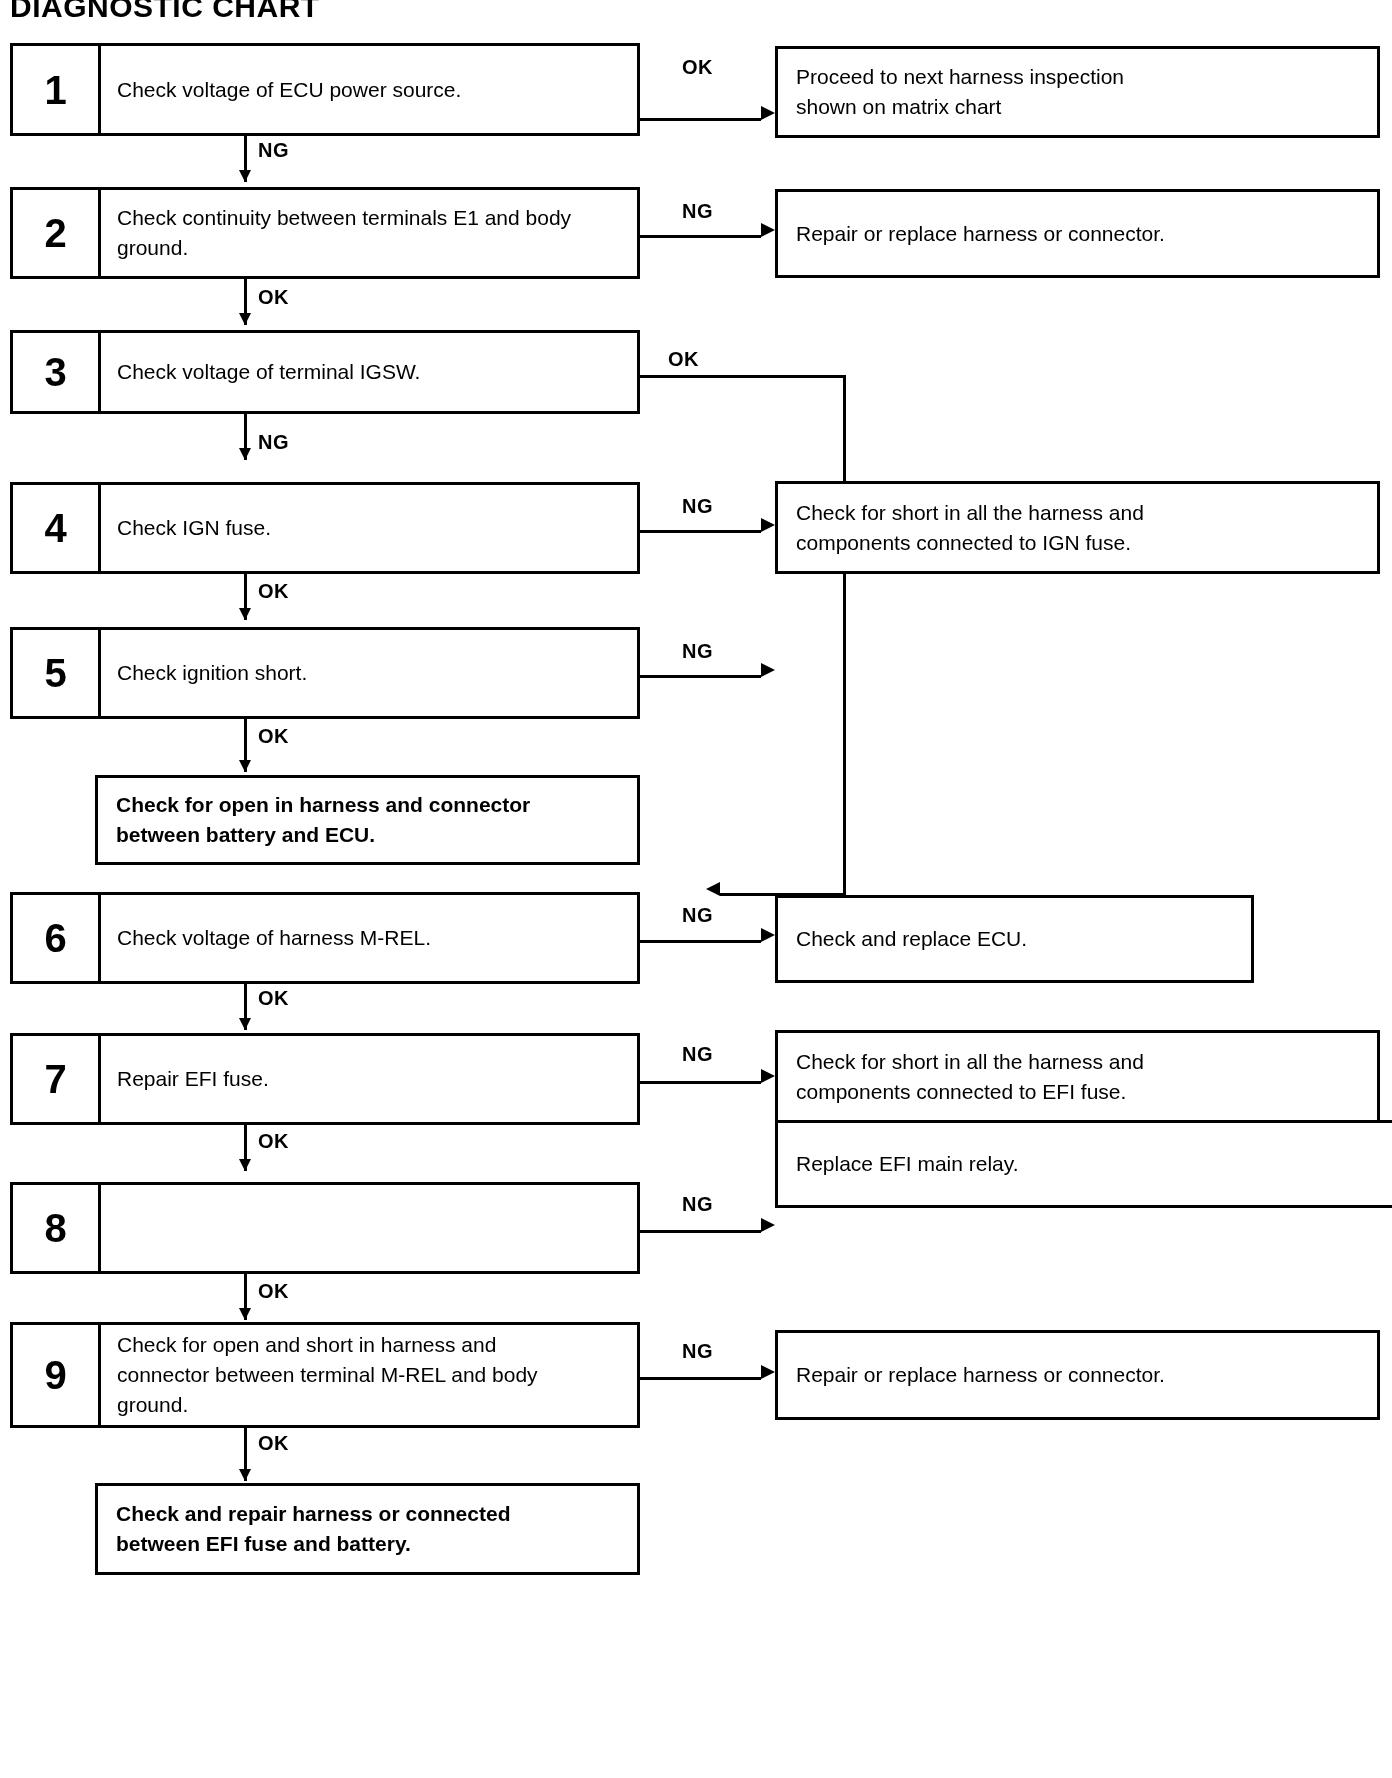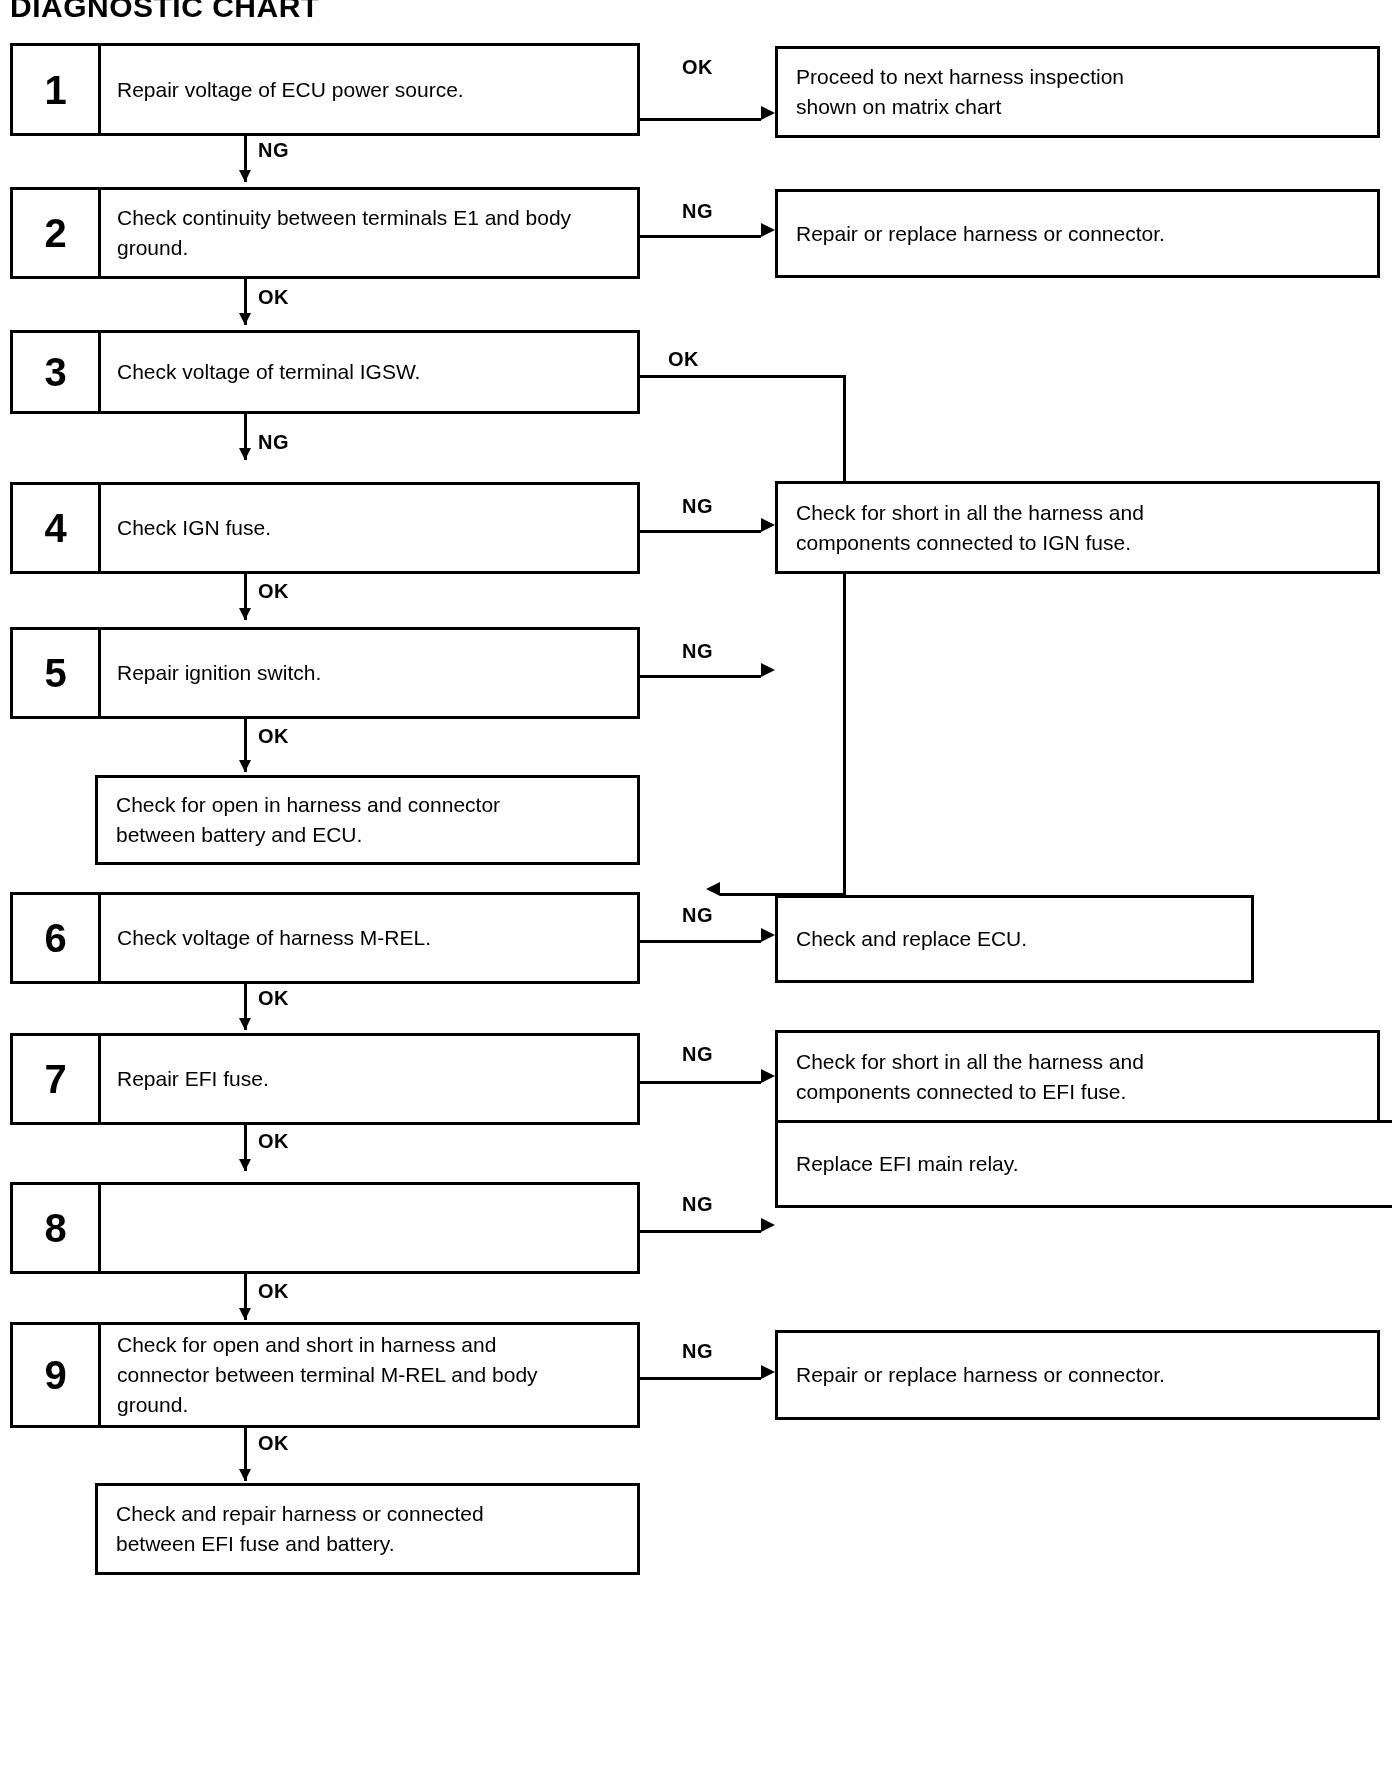--- a/index.html
+++ b/index.html
@@ -51,21 +51,21 @@
     left:88px; right:0; top:0; bottom:0;
     box-sizing:border-box;
     padding:0 14px 0 16px;
     display:flex;
     flex-direction:column;
     justify-content:center;
     font-size:21px;
     line-height:1.42;
     white-space:pre-line;
   }
-  .plain .boxtext{ left:0; padding-left:18px; }
+  .plain .boxtext{ left:0; padding-left:18px;font-weight:bold; }
   .result-box .boxtext{
     left:0;
     padding-left:18px;
     font-size:21px;
   }
   
   .vline{
     position:absolute;
     width:3px;
     background:#000;
@@ -106,21 +106,21 @@
 </style>
 </head>
 <body>
 
 <div id="page">
 
   <div class="title">DIAGNOSTIC CHART</div>
 
   <div class="box step-box" style="left:10px; top:43px; width:630px; height:93px;">
     <div class="numcell">1</div>
-    <div class="boxtext">Repair voltage of ECU power source.</div>
+    <div class="boxtext">Check voltage of ECU power source.</div>
   </div>
 
   <div class="hline" style="left:640px; top:118px; width:121px;"></div>
   <div class="arrow-right" style="left:761px; top:106px;"></div>
   <div class="edge-label" style="left:682px; top:56px;">OK</div>
   <div class="box result-box" style="left:775px; top:46px; width:605px; height:92px;">
     <div class="boxtext">Proceed to next harness inspection
 shown on matrix chart</div>
   </div>
 
@@ -167,21 +167,21 @@
   <div class="box result-box" style="left:775px; top:481px; width:605px; height:93px;">
     <div class="boxtext">Check for short in all the harness and
 components connected to IGN fuse.</div>
   </div>
   <div class="vline" style="left:244px; top:574px; height:46px;"></div>
   <div class="arrow-down" style="left:239px; top:608px;"></div>
   <div class="edge-label" style="left:258px; top:580px;">OK</div>
 
   <div class="box step-box" style="left:10px; top:627px; width:630px; height:92px;">
     <div class="numcell">5</div>
-    <div class="boxtext">Repair ignition switch.</div>
+    <div class="boxtext">Check ignition short.</div>
   </div>
   <div class="hline" style="left:640px; top:675px; width:121px;"></div>
   <div class="arrow-right" style="left:761px; top:663px;"></div>
   <div class="edge-label" style="left:682px; top:640px;">NG</div>
   <div class="vline" style="left:244px; top:719px; height:53px;"></div>
   <div class="arrow-down" style="left:239px; top:760px;"></div>
   <div class="edge-label" style="left:258px; top:725px;">OK</div>
 
   <div class="box plain result-box" style="left:95px; top:775px; width:545px; height:90px;">
     <div class="boxtext">Check for open in harness and connector

